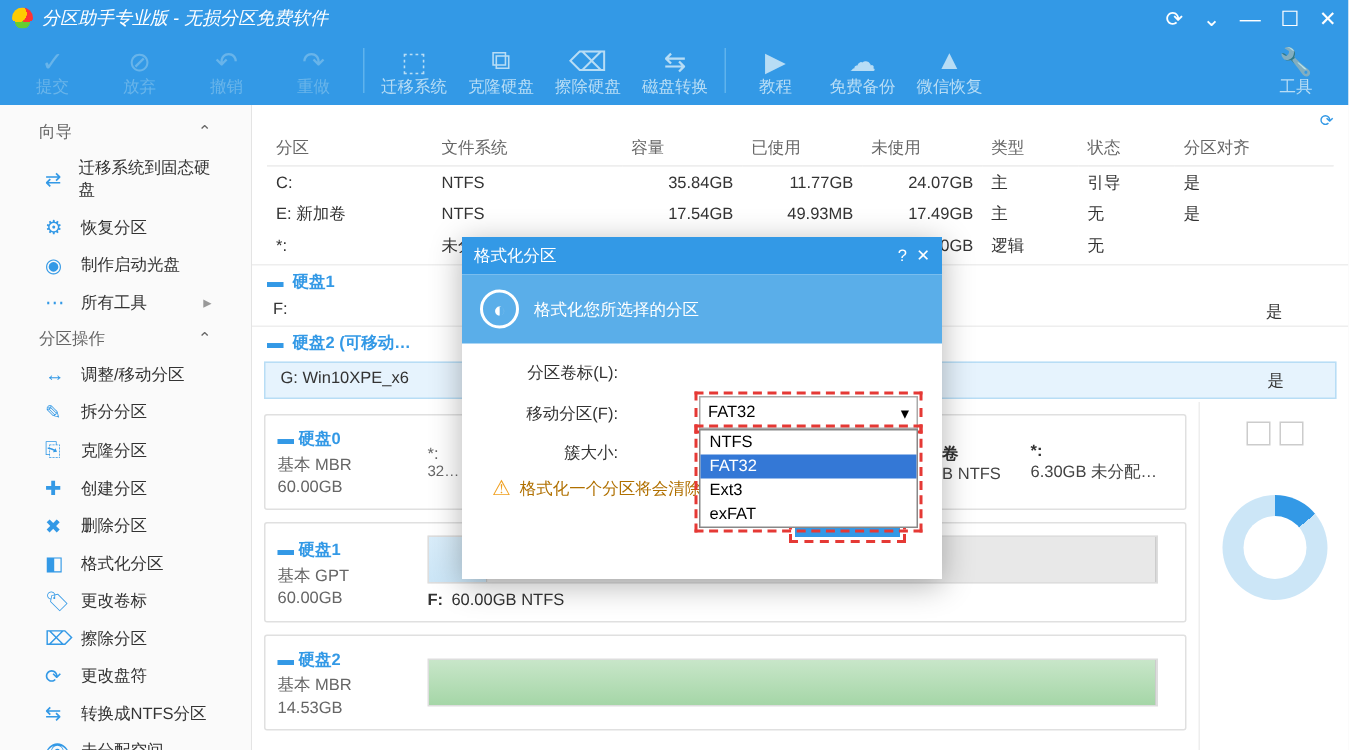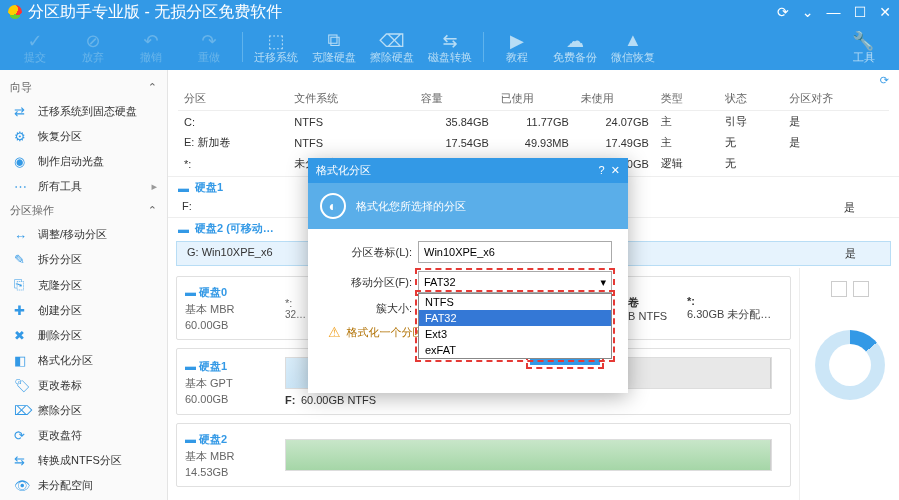--- a/index.html
+++ b/index.html
@@ -1,33 +1,33 @@
 <!DOCTYPE html>
 <html><head>
 <meta charset="utf-8">
 <style>
 * { margin: 0; padding: 0; box-sizing: border-box; font-family: "Microsoft YaHei", sans-serif; font-size: 11px; }
 body { background: #f5f5f5; width: 899px; height: 500px; overflow: hidden; position: relative; }
 
 .titlebar { background: #3399e6; height: 24px; display: flex; align-items: center; padding: 0 8px; color: #fff; }
 .titlebar .logo { width: 14px; height: 14px; margin-right: 6px; background: radial-gradient(circle at 30% 30%, #ffcc00 40%, transparent 41%), radial-gradient(circle at 70% 30%, #ff3333 40%, transparent 41%), radial-gradient(circle at 50% 70%, #66cc33 40%, transparent 41%); border-radius: 50%; }
-.titlebar .title { flex: 1; font-size: 16px; }
+.titlebar .title { flex: 1; font-size: 12px; font-style: italic; }
 .titlebar .win-btns span { margin-left: 10px; cursor: pointer; font-size: 14px; }
 
 .toolbar { background: #3399e6; height: 46px; display: flex; align-items: center; padding: 0 6px; color: #e6f2fb; }
 .tool-btn { display: flex; flex-direction: column; align-items: center; justify-content: center; width: 58px; height: 42px; color: #b8ddf5; cursor: pointer; }
 .tool-btn.disabled { color: #7fc0ec; opacity: .7; cursor: default; }
 .tool-btn .ic { font-size: 18px; height: 20px; }
 .tool-btn .lbl { font-size: 11px; }
 .tool-sep { width: 1px; height: 30px; background: #5fb3ed; margin: 0 4px; }
 .toolbar .spacer { flex: 1; }
 
 .main { display: flex; height: calc(500px - 24px - 46px); background: #fff; }
 
-.sidebar { width: 168px; background: #fafafa; border-right: 1px solid #e4e4e4; padding: 6px 0; overflow-y: auto; }
+.sidebar { width: 168px; background: #fafafa; border-right: 1px solid #e4e4e4; padding: 6px 16px; overflow-y: auto; }
 .side-head { padding: 4px 10px; color: #666; font-size: 11px; display: flex; justify-content: space-between; align-items: center; }
 .side-item { padding: 5px 10px 5px 14px; display: flex; align-items: center; cursor: pointer; color: #333; }
 .side-item .sic { width: 16px; margin-right: 8px; color: #3399e6; font-size: 13px; }
 
 .content { flex: 1; display: flex; flex-direction: column; overflow: hidden; }
 
 .table-area { padding: 4px 10px 2px; }
 .ptable { width: 100%; border-collapse: collapse; }
 .ptable th { text-align: left; font-weight: normal; color: #666; padding: 4px 6px; border-bottom: 1px solid #eee; font-size: 11px; }
 .ptable td { padding: 3px 6px; color: #333; font-size: 11px; }
@@ -60,21 +60,21 @@
 
 .dialog { position: absolute; left: 308px; top: 158px; width: 320px; background: #fff; box-shadow: 0 4px 20px rgba(0,0,0,.3); z-index: 50; }
 .dlg-title { background: #3399e6; color: #fff; padding: 5px 8px; display: flex; align-items: center; justify-content: space-between; font-size: 12px; }
 .dlg-title .close { cursor: pointer; }
 .dlg-banner { background: #5aaee9; color: #fff; padding: 10px 12px; display: flex; align-items: center; }
 .dlg-banner .bic { width: 26px; height: 26px; border: 2px solid #fff; border-radius: 50%; margin-right: 10px; display: flex; align-items: center; justify-content: center; font-size: 14px; }
 .dlg-body { padding: 12px 16px 16px; }
 .frow { display: flex; align-items: center; margin-bottom: 8px; }
 .frow label { width: 88px; text-align: right; color: #333; margin-right: 6px; }
 .frow input[type=text] { flex: 1; border: 1px solid #aaa; padding: 3px 5px; height: 22px; }
-.frow .sel { flex: 1; position: relative; }
+.frow .sel { flex: 1; position: relative; margin-left: 48px; }
 .selbox { width: 100%; height: 22px; border: 1px solid #aaa; padding: 2px 5px; display: flex; justify-content: space-between; align-items: center; background: #fff; cursor: pointer; }
 .red-dash { outline: 2px dashed #e53935; outline-offset: 1px; }
 .dropdown { position: absolute; top: 22px; left: 0; right: 0; background: #fff; border: 1px solid #888; z-index: 60; outline: 2px dashed #e53935; outline-offset: 1px; }
 .dropdown div { padding: 2px 6px; cursor: pointer; }
 .dropdown div.sel-hl { background: #3478d6; color: #fff; }
 .warn { color: #b07000; margin: 8px 0 0 4px; display: flex; align-items: center; }
 .warn .wic { color: #f0a020; margin-right: 6px; font-size: 14px; }
 .dlg-foot { text-align: right; padding: 0 12px 12px; }
 .okbtn { background: #3399e6; color: #fff; border: none; padding: 5px 16px; cursor: pointer; outline: 2px dashed #e53935; outline-offset: 2px; }
 
@@ -349,21 +349,20 @@
     <span>格式化分区</span>
     <span><span>?</span>&nbsp;&nbsp;<span class="close">✕</span></span>
   </div>
   <div class="dlg-banner">
     <span class="bic">◐</span>
     <span>格式化您所选择的分区</span>
   </div>
   <div class="dlg-body">
     <div class="frow">
       <label>分区卷标(L):</label>
-      <input type="text" value="Win10XPE_x6" style="">
     </div>
     <div class="frow">
       <label>移动分区(F):</label>
       <div class="sel">
         <div class="selbox red-dash">
           <span>FAT32</span>
             <span>▾</span>
         </div>
         <div class="dropdown">
           <div>NTFS</div>

